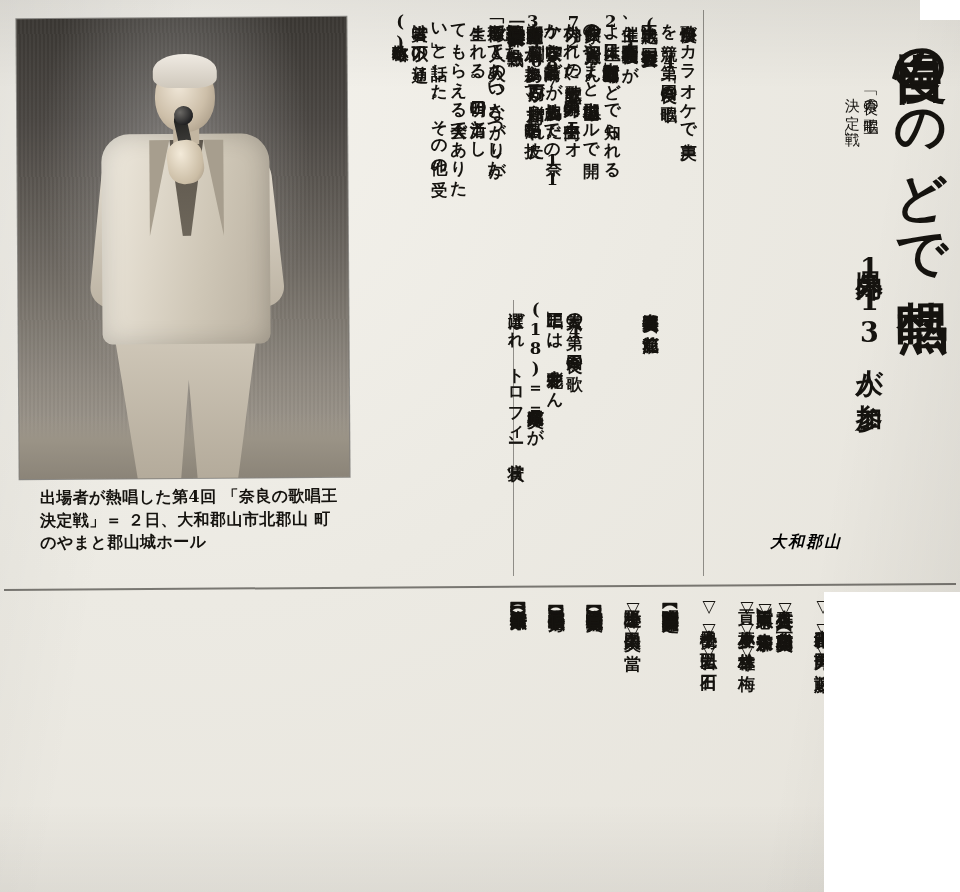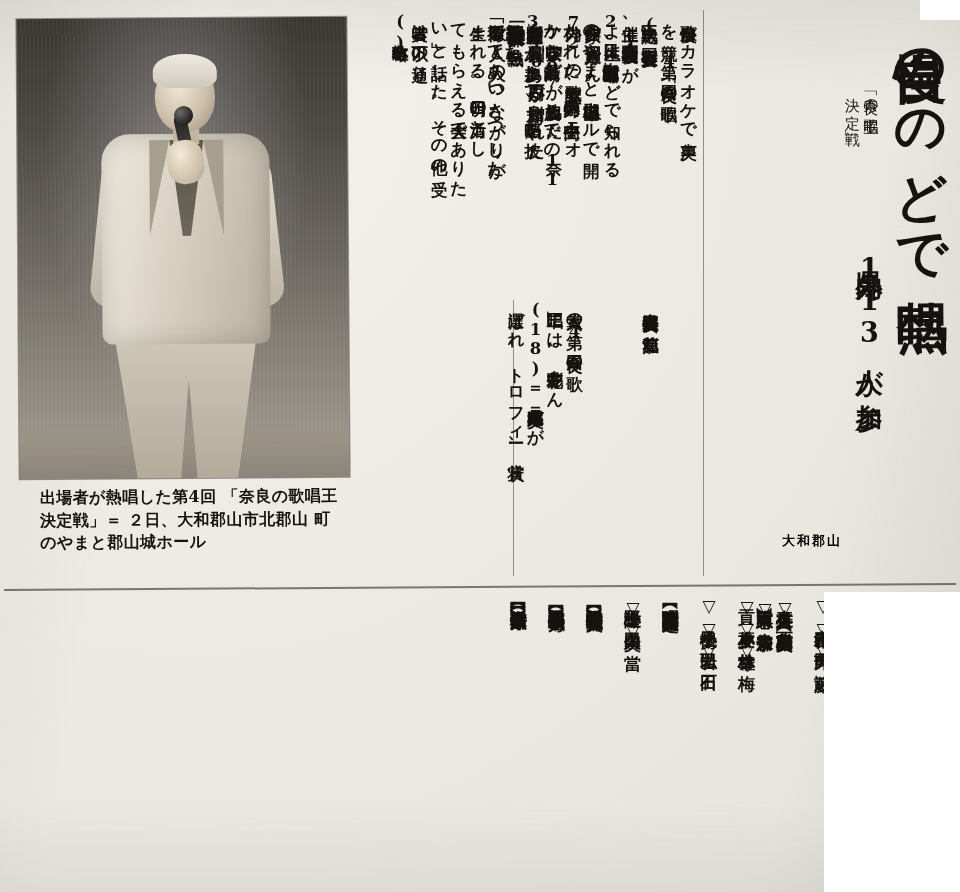--- a/index.html
+++ b/index.html
@@ -99,24 +99,25 @@
     font-size: 27px;
     font-weight: 700;
     height: 310px;
     letter-spacing: 1px;
     line-height: 1.1;
   }
   #dateline {
     position: absolute;
     right: 112px;
     top: 528px;
-    font-size: 13px;
+    font-size: 16px;
     font-weight: 700;
     letter-spacing: 2px;
     writing-mode: horizontal-tb;
+    font-style: italic;
   }
 
   
   .bodycol {
     position: absolute;
     font-size: 16.5px;
     line-height: 1.18;
     letter-spacing: 0.6px;
     font-weight: 600;
     height: 560px;

